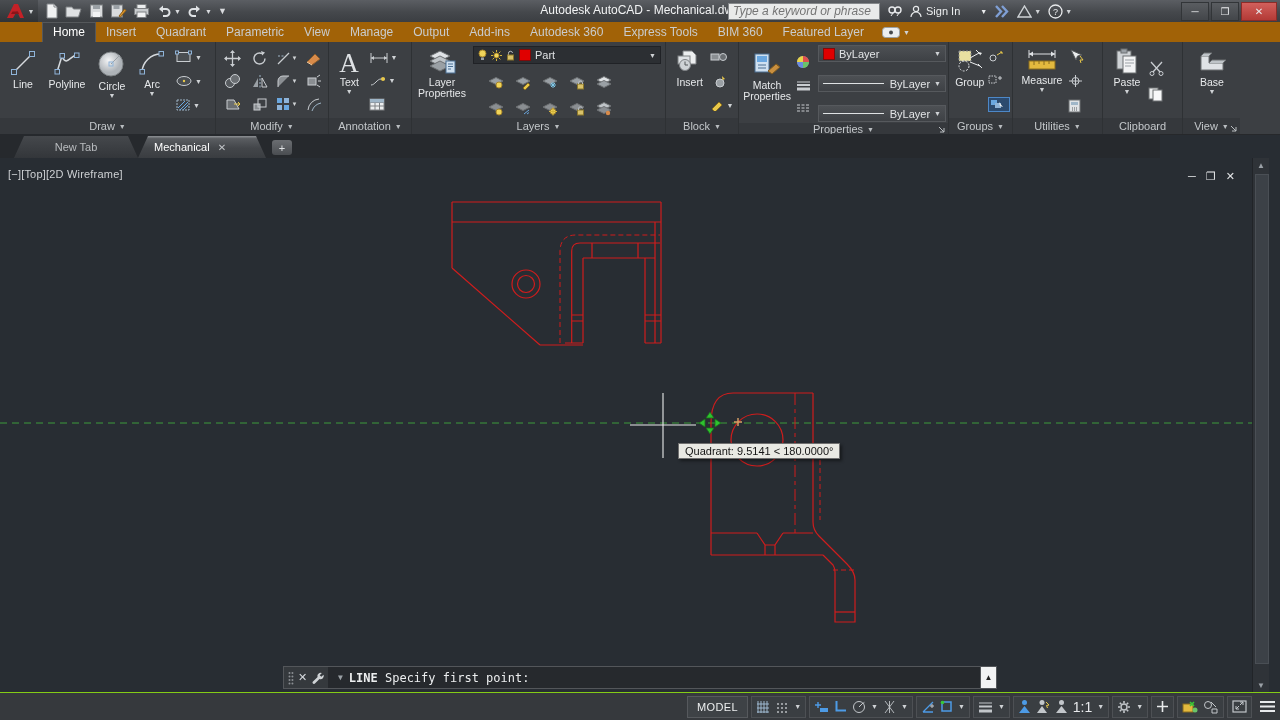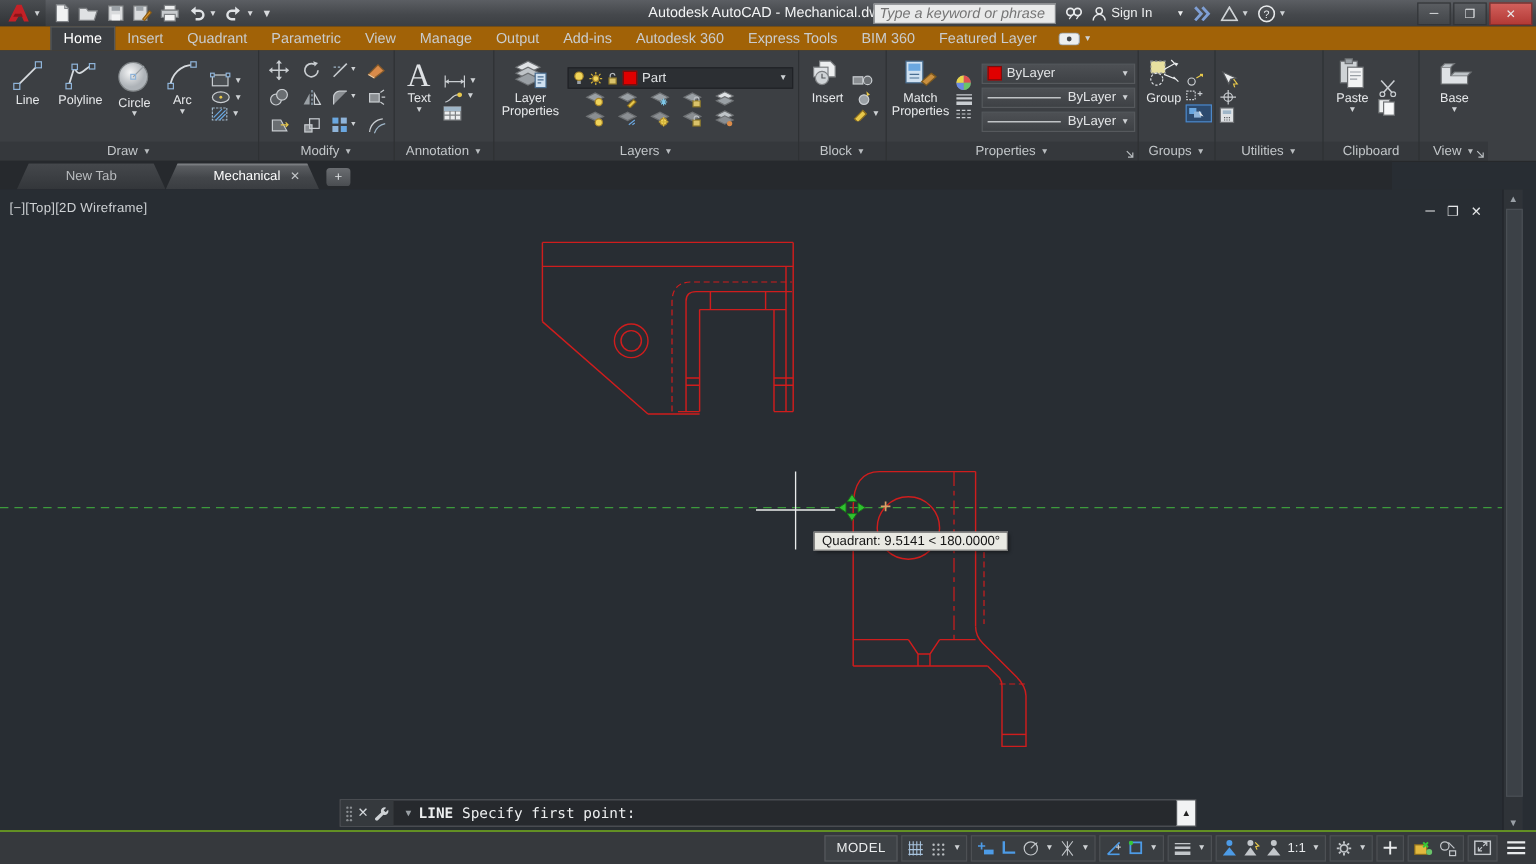--- a/index.html
+++ b/index.html
@@ -40,41 +40,41 @@
   .panel{height:92px;display:flex;flex-direction:column;border-right:1px solid #2e3134;box-sizing:border-box}
   .pbody{flex:1;display:flex;align-items:center;padding:2px 2px 0 3px;box-sizing:border-box}
   .plabel{height:16px;display:flex;align-items:center;justify-content:center;gap:4px;
     font-size:11px;color:#c3c7ca;background:rgba(0,0,0,.10);position:relative}
   .plabel .dd{font-size:7px;color:#b9bdc0}
   .plabel .corner{position:absolute;right:3px;bottom:2px}
   .bigbtn{display:flex;flex-direction:column;align-items:center;justify-content:flex-start;
     gap:1px;height:72px;padding-top:3px;box-sizing:border-box}
   .bigbtn .lbl{font-size:10.5px;line-height:11px;color:#e7e9eb;text-align:center;white-space:pre-line}
   .bigbtn .dd{font-size:7px;color:#cfd2d5;line-height:6px}
-  .minicol{display:flex;flex-direction:column;justify-content:center;gap:1px}
+  .minicol{display:flex;flex-direction:column;justify-content:center;gap:11px}
   .minirow{display:flex;align-items:center;gap:2px}
   .minirow .dd{font-size:7px;color:#cfd2d5}
   .mgrid{display:grid;grid-template-columns:repeat(4,27px);grid-auto-rows:23px;align-items:center;justify-items:center}
   .combo{display:flex;align-items:center;gap:4px;background:#2c2f33;border:1px solid #202226;
     height:18px;padding:0 4px;box-sizing:border-box;color:#dfe2e4;font-size:11px}
   .combo .dd{margin-left:auto;font-size:7px;color:#cfd2d5}
   .pcombo{display:flex;align-items:center;gap:4px;height:17px;width:128px;box-sizing:border-box;
     background:linear-gradient(#4d5054,#3e4145);border:1px solid #56595d;color:#e3e5e7;
     font-size:11px;padding:0 4px;margin:1px 0}
   .pcombo .dd{margin-left:auto;font-size:7px;color:#cfd2d5}
   .pcombo .pline{flex:1;height:1px;background:#dfe2e4;margin-right:2px}
   .redsq{width:10px;height:10px;background:#e00000;border:1px solid #7e0b0b}
 
   
   .ftabs{position:absolute;left:0;top:134px;width:1160px;height:24px;background:#26292d;
     display:flex;align-items:flex-end}
   .ftab{height:22px;display:flex;align-items:center;gap:8px;padding:0 16px;font-size:11px;
     clip-path:polygon(10px 0,calc(100% - 10px) 0,100% 100%,0 100%)}
   .ftab.inactive{background:linear-gradient(#45484c,#33363a);color:#b9bcbf;margin-left:14px;width:92px;justify-content:center}
-  .ftab.active{background:linear-gradient(#8f9296 0%,#5a5d61 12%,#43464a 55%,#3a3d41);color:#fff;width:96px;justify-content:flex-end}
+  .ftab.active{background:linear-gradient(#8f9296 0%,#5a5d61 12%,#43464a 55%,#3a3d41);color:#fff;width:96px;justify-content:flex-start}
   .ftab .x{color:#c3c6c9;font-size:10px}
   .fplus{width:20px;height:15px;margin-left:6px;margin-bottom:3px;border-radius:3px;
     background:linear-gradient(#6a6d71,#4a4d51);color:#dfe2e4;font-size:11px;display:flex;
     align-items:center;justify-content:center}
 
   
   .canvas{position:absolute;left:0;top:158px;width:1280px;height:534px;background:#282d33}
   .vplabel{position:absolute;left:8px;top:10px;font-size:11px;color:#ced1d4;letter-spacing:.2px}
   .dwinbtns{position:absolute;left:1188px;top:12px;display:flex;gap:10px;color:#e4e6e8;font-size:11px}
   .scrollbar{position:absolute;left:1252px;top:0;width:16px;height:534px;background:#2f3338;border-left:1px solid #212428}
@@ -96,21 +96,21 @@
 
   
   .statusbar{position:absolute;left:0;top:692px;width:1280px;height:28px;background:#36393d;
     border-top:1px solid #84cc16;display:flex;align-items:center;gap:3px;box-sizing:border-box}
   .sb-spacer{width:684px;flex:none}
   .modelbtn{height:20px;padding:0 9px;display:flex;align-items:center;font-size:11px;color:#eceeef;
     background:#3e4246;border:1px solid #56595d;letter-spacing:.4px}
   .sb-group{height:20px;display:flex;align-items:center;gap:5px;padding:0 4px;
     background:#3a3e42;border:1px solid #4d5054}
   .sb-group .dd{font-size:7px;color:#cfd2d5}
-  .sb-scale{color:#e8eaec;font-size:11px}
+  .sb-scale{color:#e8eaec;font-size:14px}
   .watermark{position:absolute;left:1004px;top:644px;font-size:53px;font-weight:bold;
     letter-spacing:-1px;color:rgba(14,15,16,.92);text-shadow:0 0 2px rgba(150,155,160,.28);
     font-family:"Liberation Sans",sans-serif;z-index:40;pointer-events:none}
 </style>
 </head>
 <body>
 
 <div id="app">
 
   <div class="titlebar">
@@ -616,20 +616,31 @@
         </div>
       </div>
       <div class="plabel">
           <span>Groups</span>
           <span class="dd">▼</span>
         </div>
     </div>
 
     <div class="panel" style="width:90px">
       <div class="pbody">
+        <div class="bigbtn" style="width:52px">
+          <svg width="34" height="26" viewBox="0 0 34 26">
+              <path d="M4 6 h26" stroke="#dfe2e5"></path>
+              <path d="M4 6 l4 -2.5 v5 Z M30 6 l-4 -2.5 v5 Z" fill="#dfe2e5"></path>
+              <path d="M4 2 v8 M30 2 v8" stroke="#dfe2e5"></path>
+              <rect x="4" y="13" width="26" height="8" fill="#e3b93e" stroke="#8a6d1f"></rect>
+              <path d="M9 13 v4 M14 13 v3 M19 13 v4 M24 13 v3" stroke="#8a6d1f"></path>
+            </svg>
+          <span class="lbl">Measure</span>
+          <span class="dd">▼</span>
+        </div>
         <div class="minicol" style="width:26px">
           <svg width="17" height="14" viewBox="0 0 17 14">
               <path d="M3 1 l5 10 1.5 -4 4.5 -1 Z" fill="#eceeef" stroke="#55585b"></path>
               <path d="M12 7 l3 4 h-3 l1 3" stroke="#e8c84a" fill="none"></path>
             </svg>
           <svg width="15" height="14" viewBox="0 0 15 14">
               <path d="M7.5 1 v12 M1 7 h13" stroke="#c9cdd1"></path>
               <circle cx="7.5" cy="7" r="3.5" fill="none" stroke="#c9cdd1"></circle>
             </svg>
           <svg width="13" height="14" viewBox="0 0 13 14">

